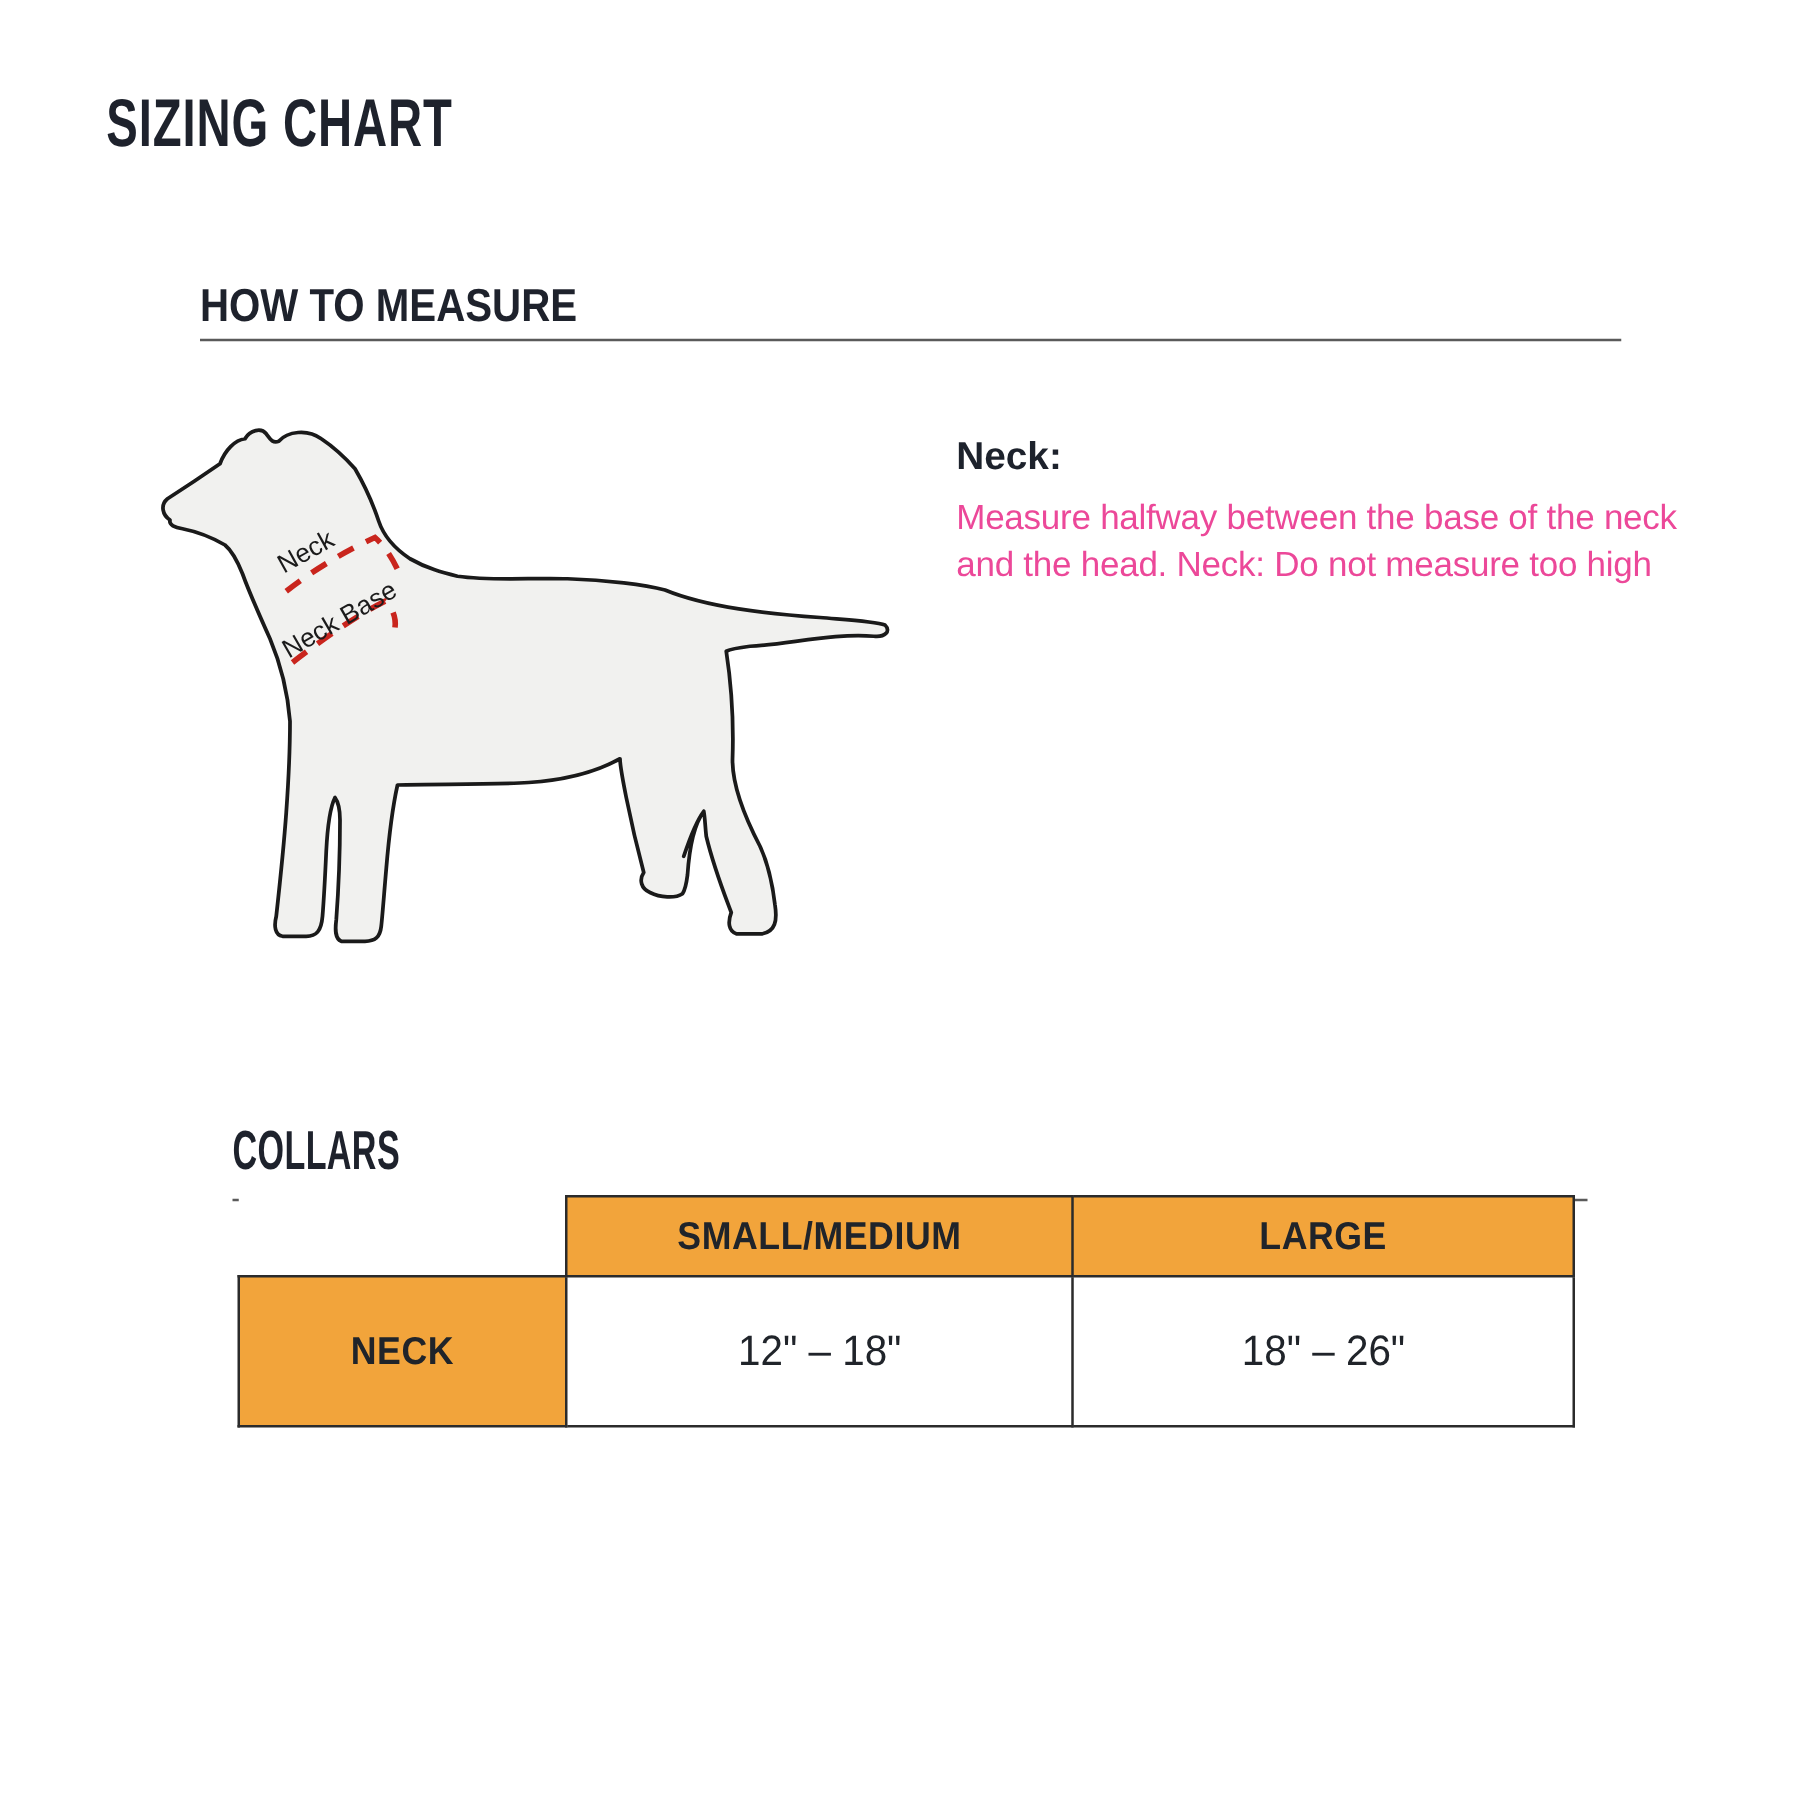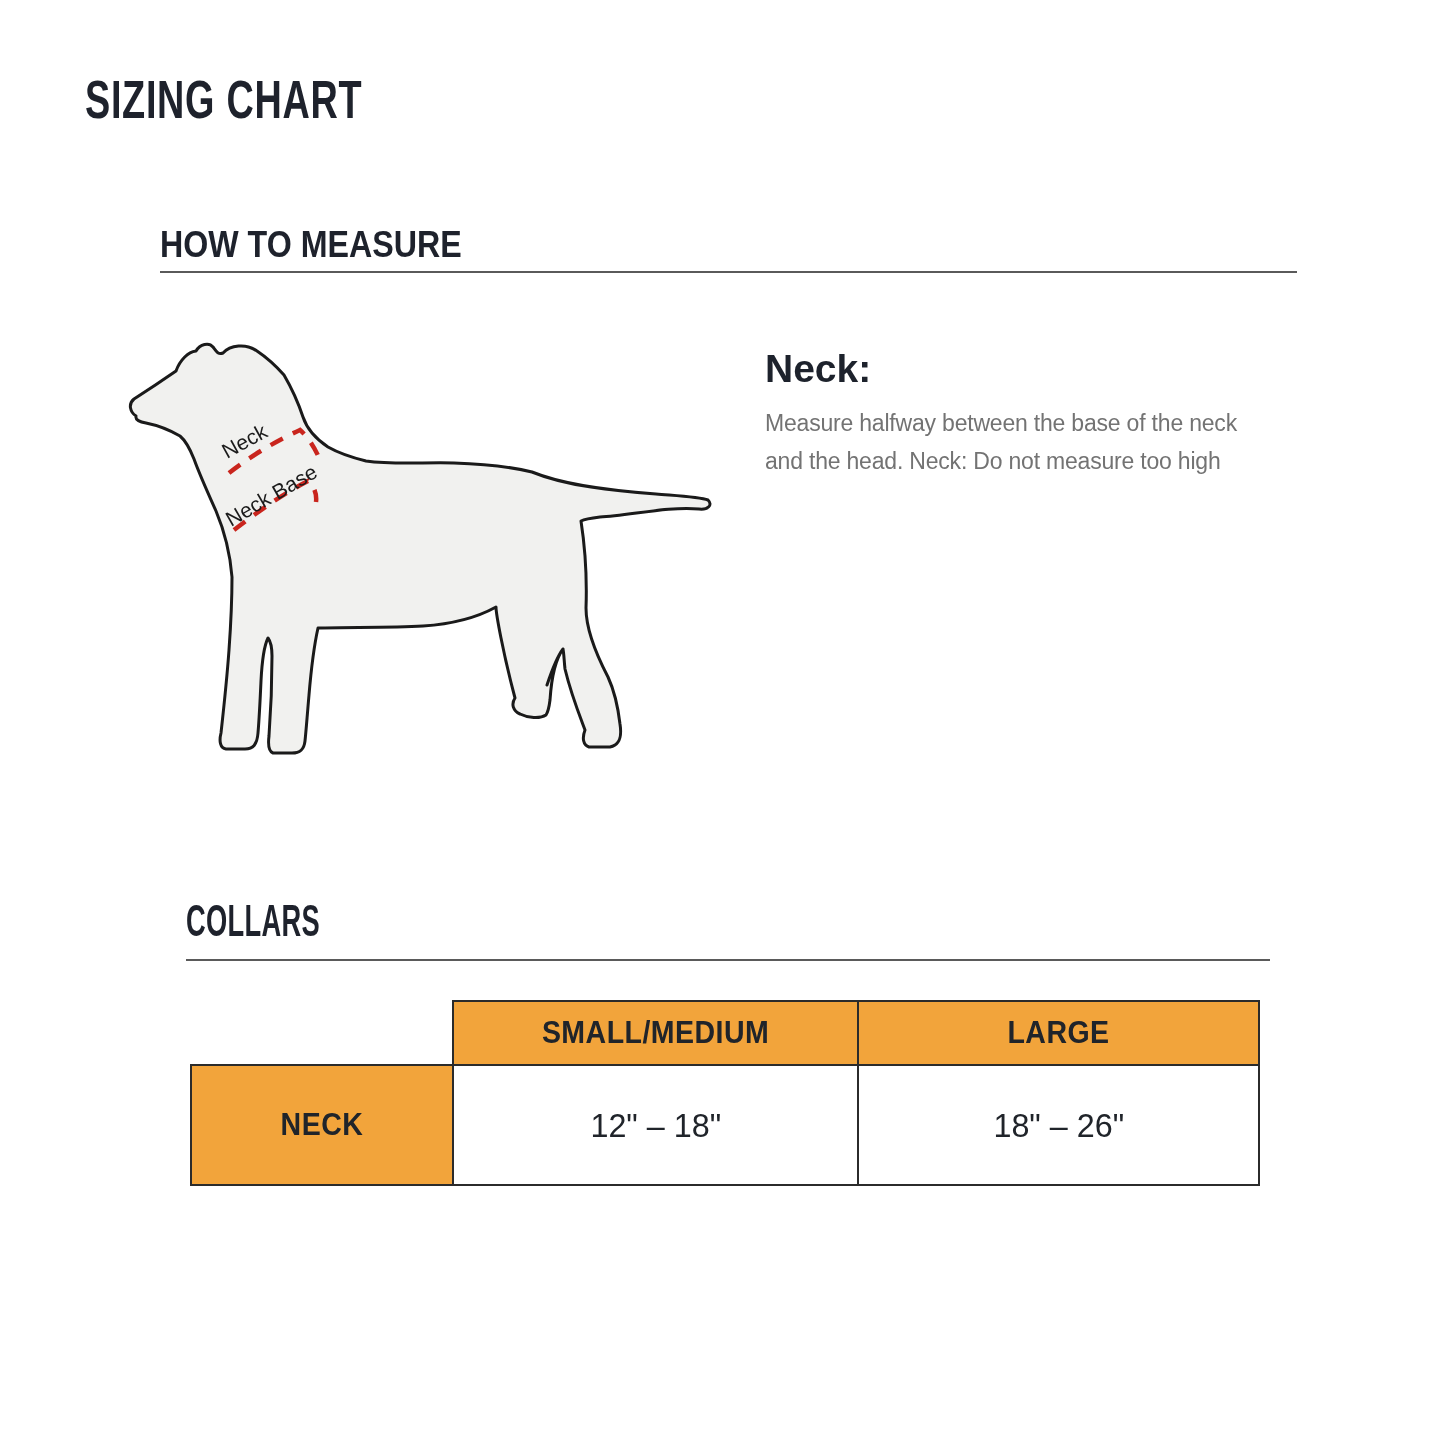--- a/index.html
+++ b/index.html
@@ -40,31 +40,31 @@
 
   
   .dog-svg{position:absolute;left:108px;top:338px;width:620px;height:430px;}
   .dog-body{fill:#F1F1EF;stroke:#1A1A1A;stroke-width:3;stroke-linejoin:round;}
   .measure-dash{fill:none;stroke:#C9251D;stroke-width:4.5;stroke-dasharray:14 11;stroke-linecap:butt;}
   .diagram-label{font-family:"Liberation Sans",sans-serif;font-size:21px;fill:#1B1B1B;}
 
   
   .neck-info{position:absolute;left:765px;top:348px;}
   .neck-info h3{
-    margin:0 0 13px 0;font-size:39px;font-weight:700;
+    margin:0 0 13px 0;font-size:31px;font-weight:700;
     color:#1D222C;line-height:1.1;
   }
   .neck-info .desc-line{
-    margin:0;font-size:23px;line-height:38px;
-    color:#737373;letter-spacing:-0.2px;white-space:nowrap;
+    margin:0;font-size:28px;line-height:38px;
+    color:#ec4899;letter-spacing:-0.2px;white-space:nowrap;
   }
 
   
   .size-table{
-    position:absolute;left:190px;top:1000px;
+    position:absolute;left:190px;top:956px;
     border-collapse:collapse;table-layout:fixed;
   }
   .size-table th,.size-table td{
     border:2px solid #2B2B2B;
     text-align:center;vertical-align:middle;
     padding:0;color:#20242A;
   }
   .size-table .blank-cell{border:none;background:#ffffff;}
   .size-table .head-row{height:64px;}
   .size-table .body-row{height:120px;}

